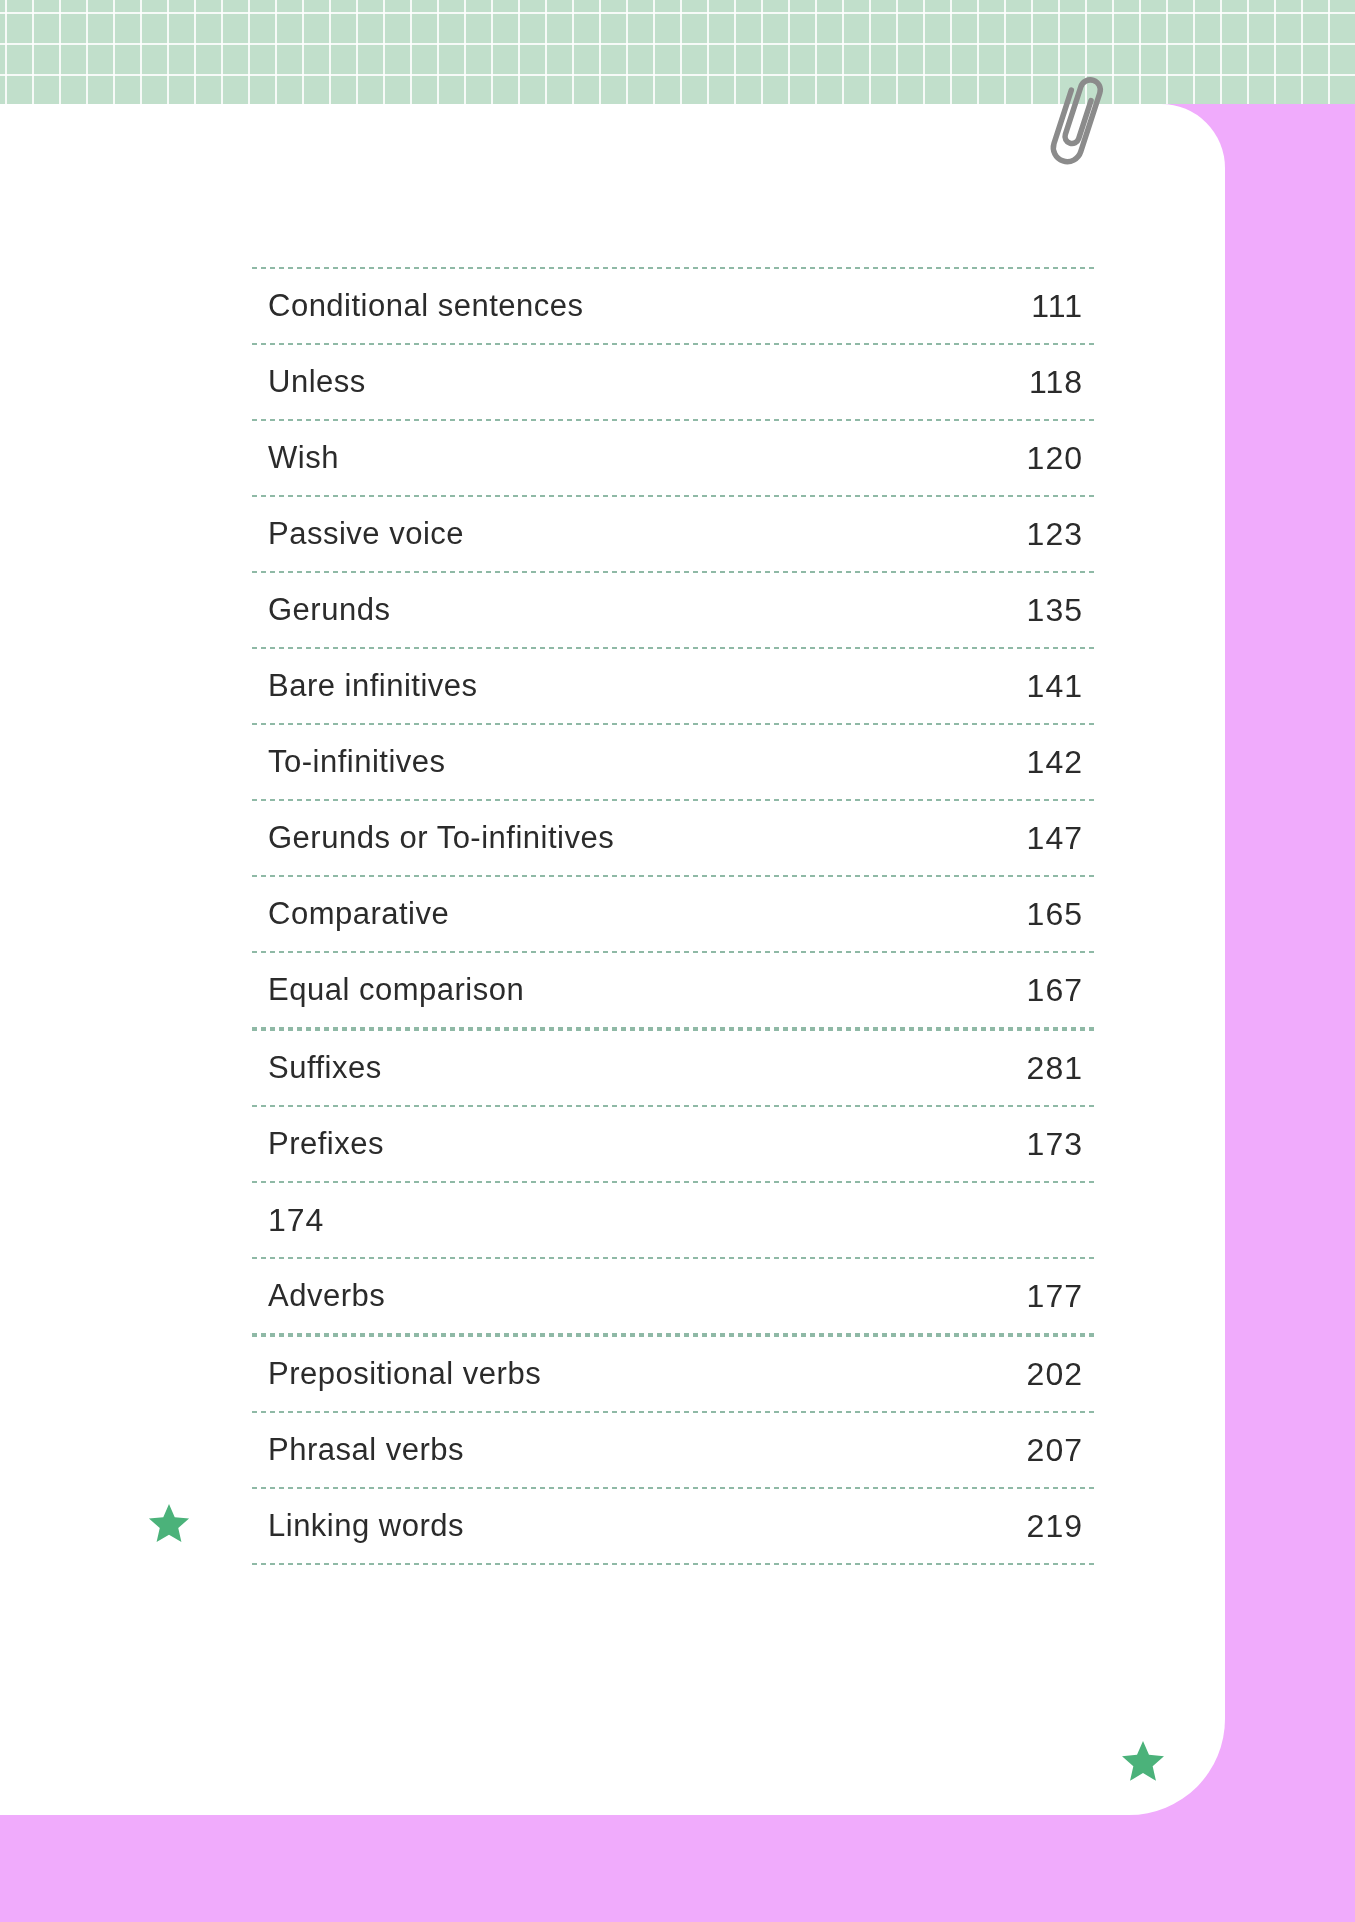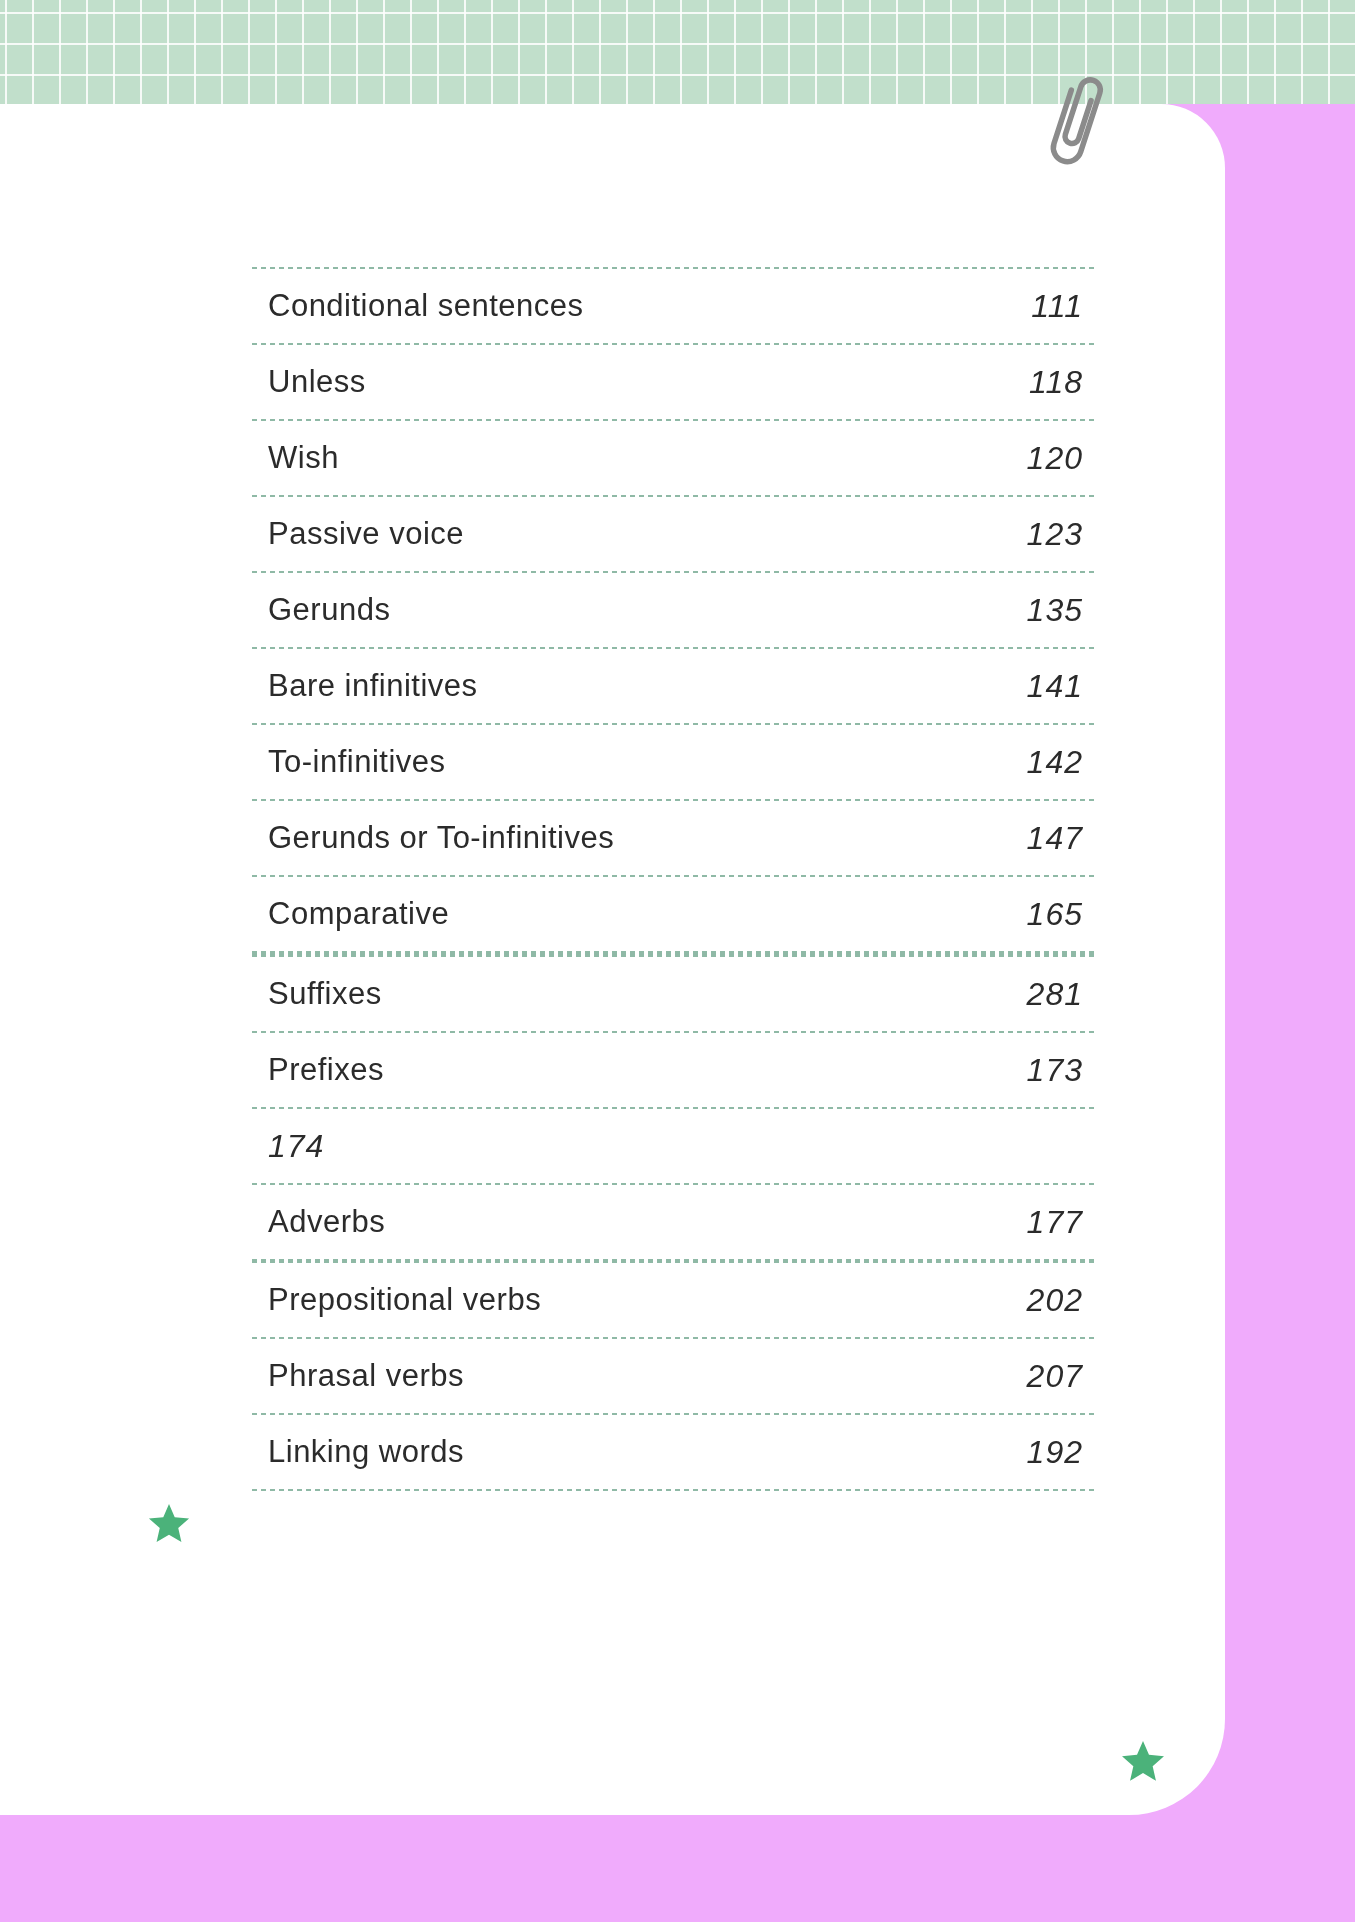--- a/index.html
+++ b/index.html
@@ -36,21 +36,21 @@
   .toc-row{
     box-sizing:border-box;
     height:74px;
     display:flex;align-items:center;justify-content:space-between;
     padding:0 12px 0 16px;
   }
   .toc-label{
     font-size:31px;letter-spacing:.5px;color:#2b2b2b;
   }
   .toc-page{
-    font-size:32px;letter-spacing:1px;color:#2b2b2b;font-style:italic;
+    font-size:32px;letter-spacing:1px;color:#2b2b2b;
   }
   .paperclip{
     position:absolute;left:1045px;top:62px;
     transform:rotate(18deg);
   }
   .star{position:absolute;}
   .star-left{left:147px;top:1503px;}
   .star-bottom-right{left:1120px;top:1740px;}
 </style>
 </head>
@@ -111,20 +111,24 @@
     <span class="toc-page">147</span>
   </div>
 
   <div class="dashline"></div>
   <div class="toc-row">
     <span class="toc-label">Comparative</span>
     <span class="toc-page">165</span>
   </div>
 
   <div class="dashline"></div>
+  <div class="toc-row">
+    <span class="toc-label">Equal comparison</span>
+    <span class="toc-page">167</span>
+  </div>
 
   <div class="dashline"></div>
 
   <div class="dashline"></div>
   <div class="toc-row">
     <span class="toc-label">Suffixes</span>
     <span class="toc-page">281</span>
   </div>
 
   <div class="dashline"></div>
@@ -154,21 +158,21 @@
 
   <div class="dashline"></div>
   <div class="toc-row">
     <span class="toc-label">Phrasal verbs</span>
     <span class="toc-page">207</span>
   </div>
 
   <div class="dashline"></div>
   <div class="toc-row">
     <span class="toc-label">Linking words</span>
-    <span class="toc-page">192</span>
+    <span class="toc-page">219</span>
   </div>
 <div class="dashline"></div>
     </div>
 
   <svg class="paperclip" width="62" height="118" viewBox="0 0 62 118">
     <path d="M17,31 L17,87 A14,14 0 0 0 45,87 L45,25 A10,10 0 0 0 25,25 L25,75 A7,7 0 0 0 39,75 L39,35" fill="none" stroke="#8b8b8b" stroke-width="5.5" stroke-linecap="round"></path>
   </svg>
 
   <svg class="star star-left" width="44" height="44" viewBox="0 0 50 50">
     <polygon points="25,1 31.5,16.1 47.8,17.6 35.5,28.4 39.1,44.4 25,36 10.9,44.4 14.5,28.4 2.2,17.6 18.5,16.1" fill="#4bb27a"></polygon>

